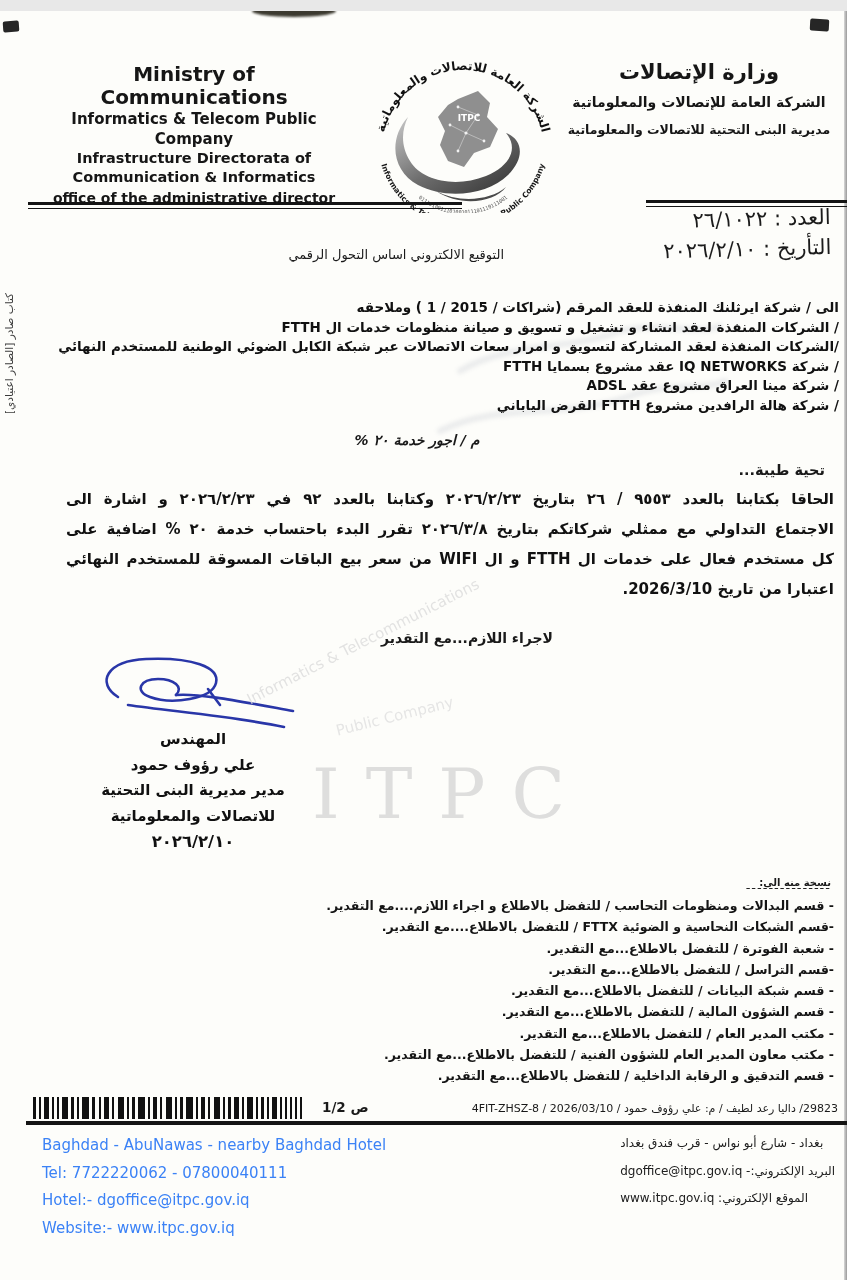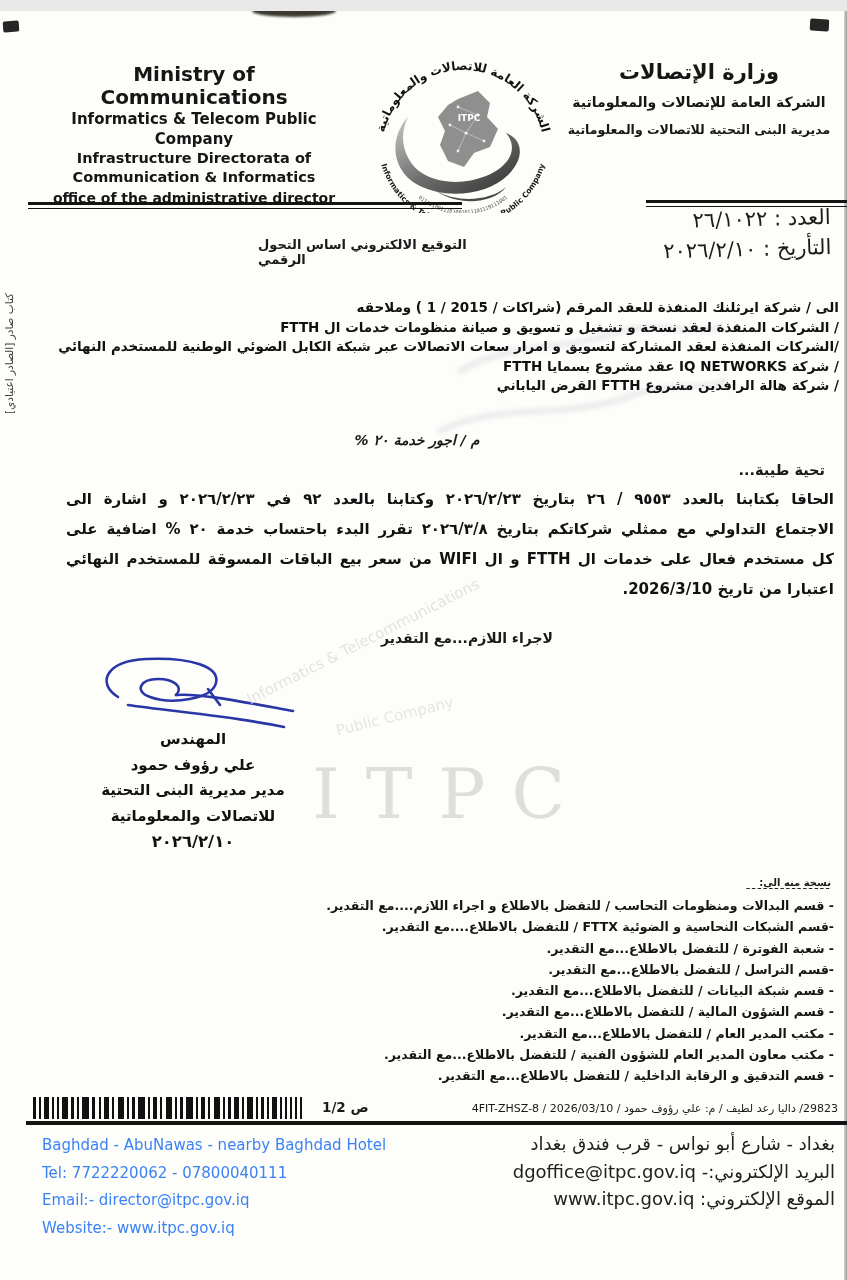--- a/index.html
+++ b/index.html
@@ -11,21 +11,21 @@
   .hdr-en .l1{font-size:20px;line-height:23px;}
   .hdr-en .l2{font-size:15px;line-height:20px;}
   .hdr-en .l3{font-size:14.5px;line-height:19px;}
   .hdr-en .l4{font-size:14px;line-height:22px;}
   .hdr-ar{right:14px;top:48px;width:268px;text-align:center;font-weight:bold;direction:rtl;color:#161616;}
   .hdr-ar .a1{font-size:21px;line-height:26px;margin-bottom:8px;}
   .hdr-ar .a2{font-size:14px;line-height:19px;margin-bottom:9px;}
   .hdr-ar .a3{font-size:12.5px;line-height:17px;margin-bottom:3px;}
   .hdr-ar .a4{font-size:12.5px;line-height:17px;}
   .rule{height:3px;border-top:3.5px solid #141414;border-bottom:1.6px solid #141414;}
-  .slogan{left:258px;top:226px;width:246px;text-align:left;font-weight:bold;font-size:13px;direction:rtl;}
+  .slogan{left:258px;top:236px;width:246px;text-align:right;font-weight:normal;font-size:13px;direction:rtl;}
   .handnums{right:16px;top:195px;width:310px;direction:rtl;text-align:right;
             font-size:21px;line-height:30px;transform:rotate(-1.5deg);color:#1b1b1b;}
   .handnums .row{white-space:nowrap;}
   .handval{font-family:"DejaVu Serif",serif;letter-spacing:2px;}
   
   .vnote{left:3px;top:282px;height:230px;writing-mode:vertical-rl;transform:rotate(180deg);
          font-size:10.5px;color:#3a3a3a;direction:rtl;}
   
   .addr{left:55px;right:8px;top:287px;direction:rtl;text-align:right;font-weight:bold;
         font-size:13.5px;line-height:19.5px;color:#111;}
@@ -48,21 +48,21 @@
   .cc-title{right:16px;top:866px;font-size:10px;font-weight:bold;direction:rtl;}
   .cc-dash{right:16px;top:869px;font-size:13px;letter-spacing:1px;color:#222;}
   .cc-list{right:13px;left:120px;top:884px;direction:rtl;text-align:right;font-size:12.5px;
            line-height:21.3px;font-weight:600;color:#141414;}
   
   .pagenum{left:322px;top:1088px;font-size:13.5px;direction:rtl;font-weight:600;}
   .docref{right:9px;top:1091px;font-size:11px;direction:rtl;color:#191919;}
   .botrule{left:26px;right:0;top:1110px;height:3.5px;background:#141414;}
   
   .foot-en{left:42px;top:1121px;font-size:15px;line-height:27.5px;color:#3b82f6;}
-  .foot-ar{right:12px;top:1119px;direction:rtl;text-align:right;font-size:18px;line-height:27.5px;color:#202020;}
+  .foot-ar{right:12px;top:1119px;direction:rtl;text-align:left;font-size:12px;line-height:27.5px;color:#202020;}
   .edge-r{right:0;top:0;width:3px;height:1280px;background:linear-gradient(to left,#9a9a9a,#d8d8d8);}
   .corner{background:#262626;border-radius:2px;}
   .topblob{left:252px;top:-6px;width:84px;height:12px;background:#3c3a30;border-radius:50%;filter:blur(1px);}
 </style>
 </head>
 <body>
 
 <div class="page">
 
   <div class="abs topblob"></div>
@@ -149,23 +149,24 @@
 
   <svg class="abs" style="left:420px;top:270px;opacity:.16;" width="320" height="220">
     <g fill="none" stroke="#8b93a6" stroke-width="6" stroke-linecap="round" filter="blur(2px)">
       <path d="M 40 90 C 90 60 150 70 200 50 C 240 40 280 55 300 45"></path>
       <path d="M 20 150 C 80 120 140 140 210 115 C 250 100 285 110 305 100"></path>
     </g>
   </svg>
 
   <div class="abs addr">
     <div>الى / شركة ايرثلنك المنفذة للعقد المرقم ⁦( 1 / شراكات / 2015)⁩ وملاحقه</div>
-    <div>/ الشركات المنفذة لعقد نسخة و تشغيل و تسويق و صيانة منظومات خدمات ال FTTH</div>
+    <div>/ الشركات المنفذة لعقد انشاء و تشغيل و تسويق و صيانة منظومات خدمات ال FTTH</div>
     <div>/الشركات المنفذة لعقد المشاركة لتسويق و امرار سعات الاتصالات عبر شبكة الكابل الضوئي الوطنية للمستخدم النهائي</div>
     <div>/ شركة IQ NETWORKS عقد مشروع بسمايا FTTH</div>
+    <div>/ شركة مينا العراق مشروع عقد ADSL</div>
     <div>/ شركة هالة الرافدين مشروع FTTH القرض الياباني</div>
   </div>
 
   <div class="abs subject">م / اجور خدمة ٢٠ %</div>
 
   <div class="abs greeting">تحية طيبة...</div>
 
   <div class="abs para">
     <div class="pl">الحاقا بكتابنا بالعدد ٩٥٥٣ / ٢٦ بتاريخ ٢٠٢٦/٢/٢٣ وكتابنا بالعدد ٩٢ في ٢٠٢٦/٢/٢٣ و اشارة الى</div>
     <div class="pl">الاجتماع التداولي مع ممثلي شركاتكم بتاريخ ٢٠٢٦/٣/٨ تقرر البدء باحتساب خدمة ٢٠ % اضافية على</div>
@@ -256,21 +257,21 @@
         <rect x="267" y="0" width="2" height="22"></rect>
     </g>
   </svg>
   <div class="abs pagenum">ص 1/2</div>
   <div class="abs docref">29823/ داليا رعد لطيف / م: علي رؤوف حمود / 2026/03/10 / 4FIT-ZHSZ-8</div>
   <div class="abs botrule"></div>
 
   <div class="abs foot-en">
     <div>Baghdad - AbuNawas - nearby Baghdad Hotel</div>
     <div>Tel: 7722220062 - 07800040111</div>
-    <div>Email:- director@itpc.gov.iq</div>
+    <div>Hotel:- dgoffice@itpc.gov.iq</div>
     <div>Website:- www.itpc.gov.iq</div>
   </div>
   <div class="abs foot-ar">
     <div>بغداد - شارع أبو نواس - قرب فندق بغداد</div>
     <div>البريد الإلكتروني:- dgoffice@itpc.gov.iq</div>
     <div>الموقع الإلكتروني: www.itpc.gov.iq</div>
   </div>
 
 </div>
 

